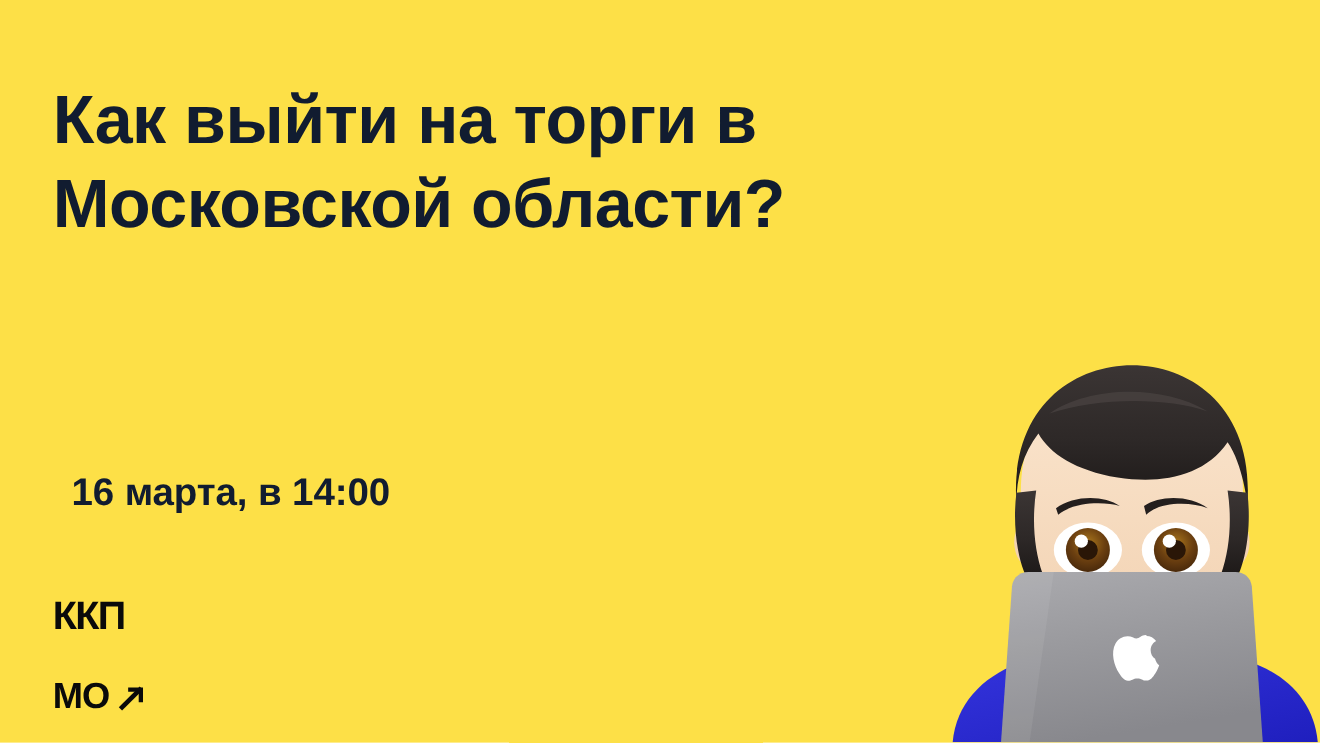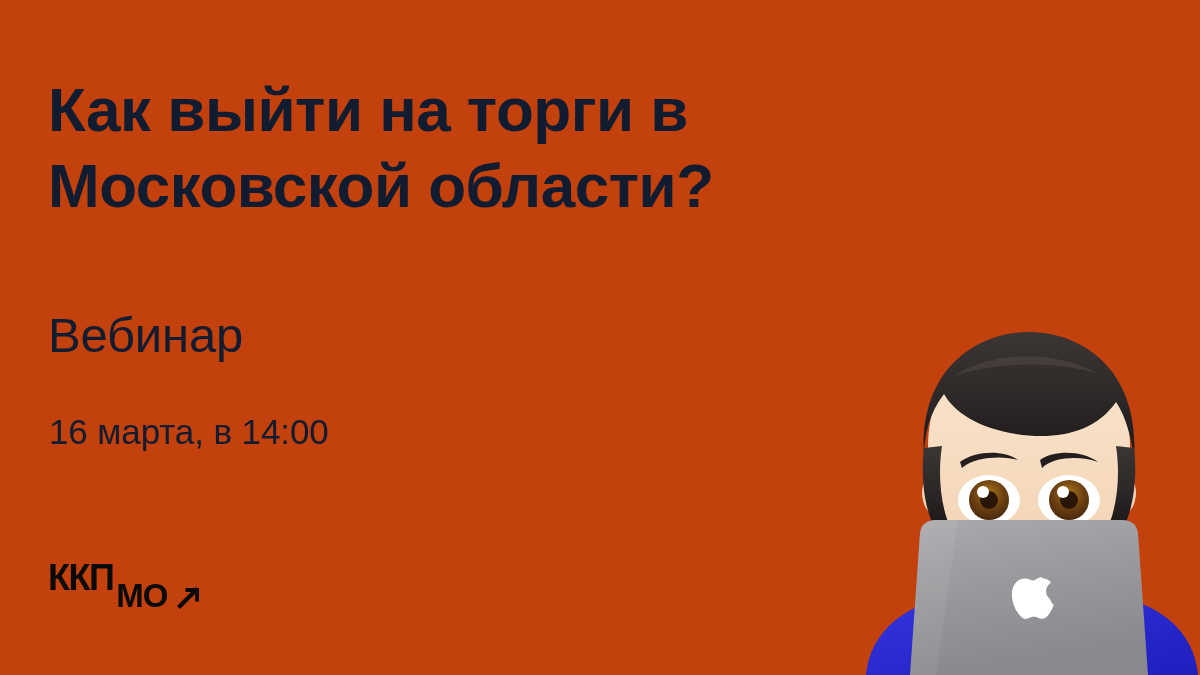--- a/index.html
+++ b/index.html
@@ -12,21 +12,21 @@
     height: 675px;
     background: #ffffff;
     font-family: "Liberation Sans", "DejaVu Sans", sans-serif;
     overflow: hidden;
   }
 
   .banner {
     position: relative;
     width: 1200px;
     height: 675px;
-    background: #c2410c;
+    background: #fde047;
     overflow: hidden;
   }
 
   
   .text-block {
     position: absolute;
     left: 48px;
     top: 0;
     width: 800px;
     height: 675px;
@@ -55,36 +55,37 @@
     line-height: 58px;
     font-weight: 400;
     letter-spacing: -0.2px;
     color: #111c30;
   }
 
   .datetime {
     position: absolute;
     left: 1px;
     top: 410px;
-    margin: 0;
+    margin: 16px;
     font-size: 35px;
     line-height: 44px;
-    font-weight: 400;
+    font-weight: 700;
     letter-spacing: -0.1px;
     color: #111c30;
     text-align: center;
   }
 
   
   .logo {
     position: absolute;
     left: 0px;
     top: 543px;
     display: flex;
-    align-items: center;
+    flex-direction: column;
+    align-items: flex-start;
     gap: 3px;
   }
   .logo-line {
     display: flex;
     align-items: center;
     color: #0a0a0a;
     font-weight: 700;
     font-size: 35px;
     line-height: 34px;
     letter-spacing: -1px;
@@ -124,21 +125,20 @@
 </head>
 <body>
 
 <div class="banner">
 
   <div class="text-block">
 
     <h1 class="headline">Как выйти на торги в
 Московской области?</h1>
 
-    <p class="subtitle">Вебинар</p>
 
     <p class="datetime">16 марта, в 14:00</p>
 
     <div class="logo">
       <div class="logo-line logo-line-top">ККП</div>
       <div class="logo-line logo-line-bottom">
         <span>МО</span>
         <span class="logo-arrow">
           <svg viewBox="0 0 28 28" width="28" height="28" aria-hidden="true">
             <g fill="none" stroke="#0a0a0a" stroke-width="4.2" stroke-linecap="butt">

